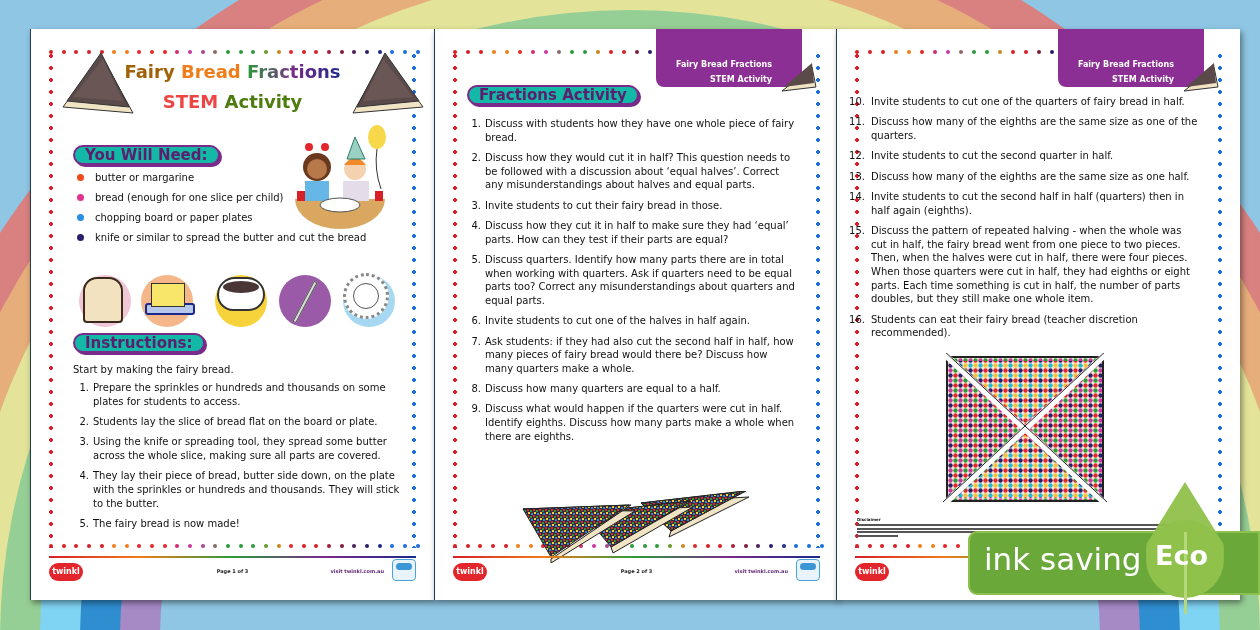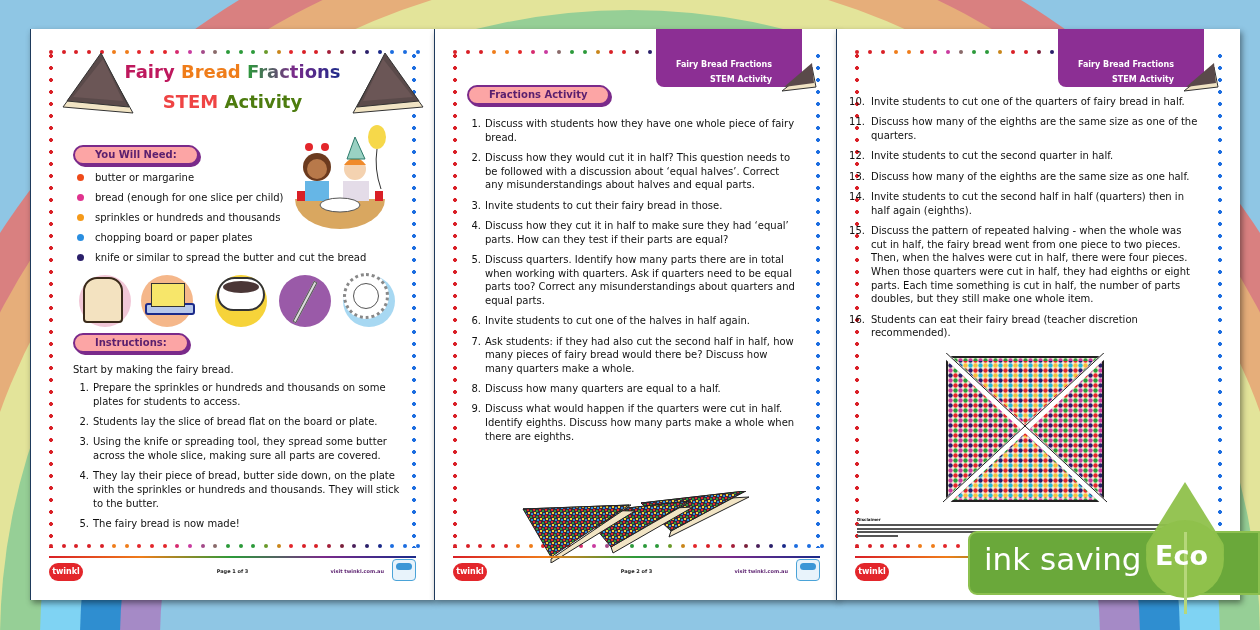--- a/index.html
+++ b/index.html
@@ -56,25 +56,25 @@
     content: ""; position: absolute; left: 3px; top: 3px; width: 16px; height: 7px;
     background: #3b96d6; border-radius: 4px;
   }
   .title-line {
     position: absolute; left: 0; right: 0; text-align: center;
     font-family: "DejaVu Sans", sans-serif; font-weight: bold;
   }
   .t1 { top: 32px; font-size: 18px; }
   .t2 { top: 62px; font-size: 18px; }
   .pill {
-    position: absolute; height: 20px; padding: 0 20px;
+    position: absolute; height: 20px; padding: 0 10px;
     border: 2px solid #7a2a8a; border-radius: 10px;
     box-shadow: 2px 2px 0 #7a2a8a;
-    font-size: 10px; font-weight: bold; color: #5a1f6e; line-height: 16px;
-    background: #fca5a5;
+    font-size: 15px; font-weight: bold; color: #5a1f6e; line-height: 16px;
+    background: #14b8a6;
   }
   .need-list { position: absolute; left: 44px; top: 142px; list-style: none; }
   .need-list li { font-size: 10px; color: #111; height: 20px; line-height: 14px; position: relative; padding-left: 20px; }
   .need-list li .bullet { position: absolute; left: 2px; top: 3px; width: 7px; height: 7px; border-radius: 50%; }
   .text { font-size: 10px; color: #111; line-height: 13.6px; }
   ol.steps { list-style: none; position: absolute; }
   ol.steps li { position: relative; padding-left: 20px; margin-bottom: 6.8px; font-size: 10px; line-height: 13.6px; color: #111; }
   ol.steps li .num { position: absolute; left: 0; top: 0; width: 16px; text-align: right; }
   .header-tab {
     position: absolute; top: 0; right: 36px; width: 146px; height: 58px;
@@ -188,35 +188,34 @@
     <polygon points="6,48 40,0 68,54" fill="#5a4a4a" stroke="#333" stroke-width="1"></polygon>
     <polygon points="12,44 42,6 62,48" fill="#6b5656"></polygon>
   </svg>
   <svg style="position:absolute;left:318px;top:24px;transform:scaleX(-1);" width="76" height="62" viewBox="0 0 76 62">
     <polygon points="2,54 40,2 72,60" fill="#f1e4c4" stroke="#333" stroke-width="1"></polygon>
     <polygon points="6,48 40,0 68,54" fill="#5a4a4a" stroke="#333" stroke-width="1"></polygon>
     <polygon points="12,44 42,6 62,48" fill="#6b5656"></polygon>
   </svg>
 
   <div class="title-line t1">
-    <span style="color:#be185d">Fairy</span>
+    <span style="color:#a16207">Fairy</span>
     <span style="color:#ef7d1a">Bread</span>
     <span style="background:linear-gradient(90deg,#2c9a3a,#7a2a8a,#1b2a8a);-webkit-background-clip:text;background-clip:text;color:transparent;">Fractions</span>
   </div>
   <div class="title-line t2">
     <span style="color:#ef4444">STEM</span>
     <span style="color:#4d7c0f">Activity</span>
   </div>
 
   <div class="pill" style="left:42px;top:116px;">You Will Need:</div>
 
   <ul class="need-list">
     <li><span class="bullet" style="background:#ef4a1a"></span><span>butter or margarine</span></li>
     <li><span class="bullet" style="background:#e0338e"></span><span>bread (enough for one slice per child)</span></li>
-    <li><span class="bullet" style="background:#f59a1a"></span><span>sprinkles or hundreds and thousands</span></li>
     <li><span class="bullet" style="background:#2a8ee0"></span><span>chopping board or paper plates</span></li>
     <li><span class="bullet" style="background:#2a1f6a"></span><span>knife or similar to spread the butter and cut the bread</span></li>
   </ul>
 
   <svg style="position:absolute;left:254px;top:90px;" width="110" height="110" viewBox="0 0 110 110">
     <path d="M10,80 A45,30 0 0 0 100,80 Z" fill="#d9a760"></path>
     <circle cx="32" cy="48" r="14" fill="#6b3a1e"></circle>
     <circle cx="32" cy="50" r="10" fill="#b8794a"></circle>
     <rect x="20" y="62" width="24" height="20" fill="#66b6e6"></rect>
     <circle cx="24" cy="28" r="4" fill="#e3262b"></circle>

